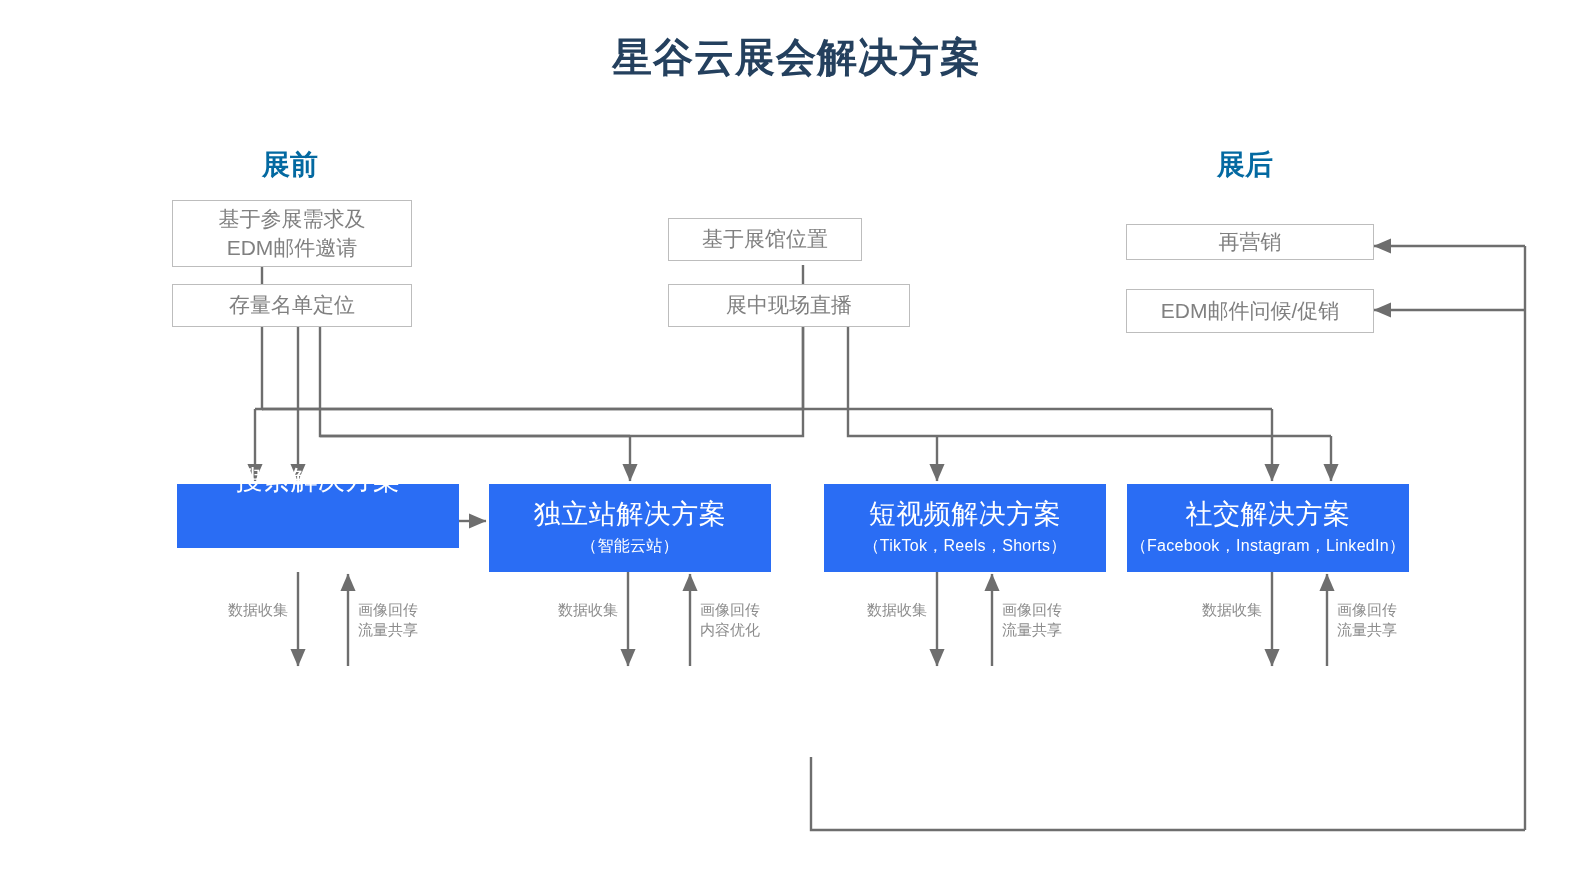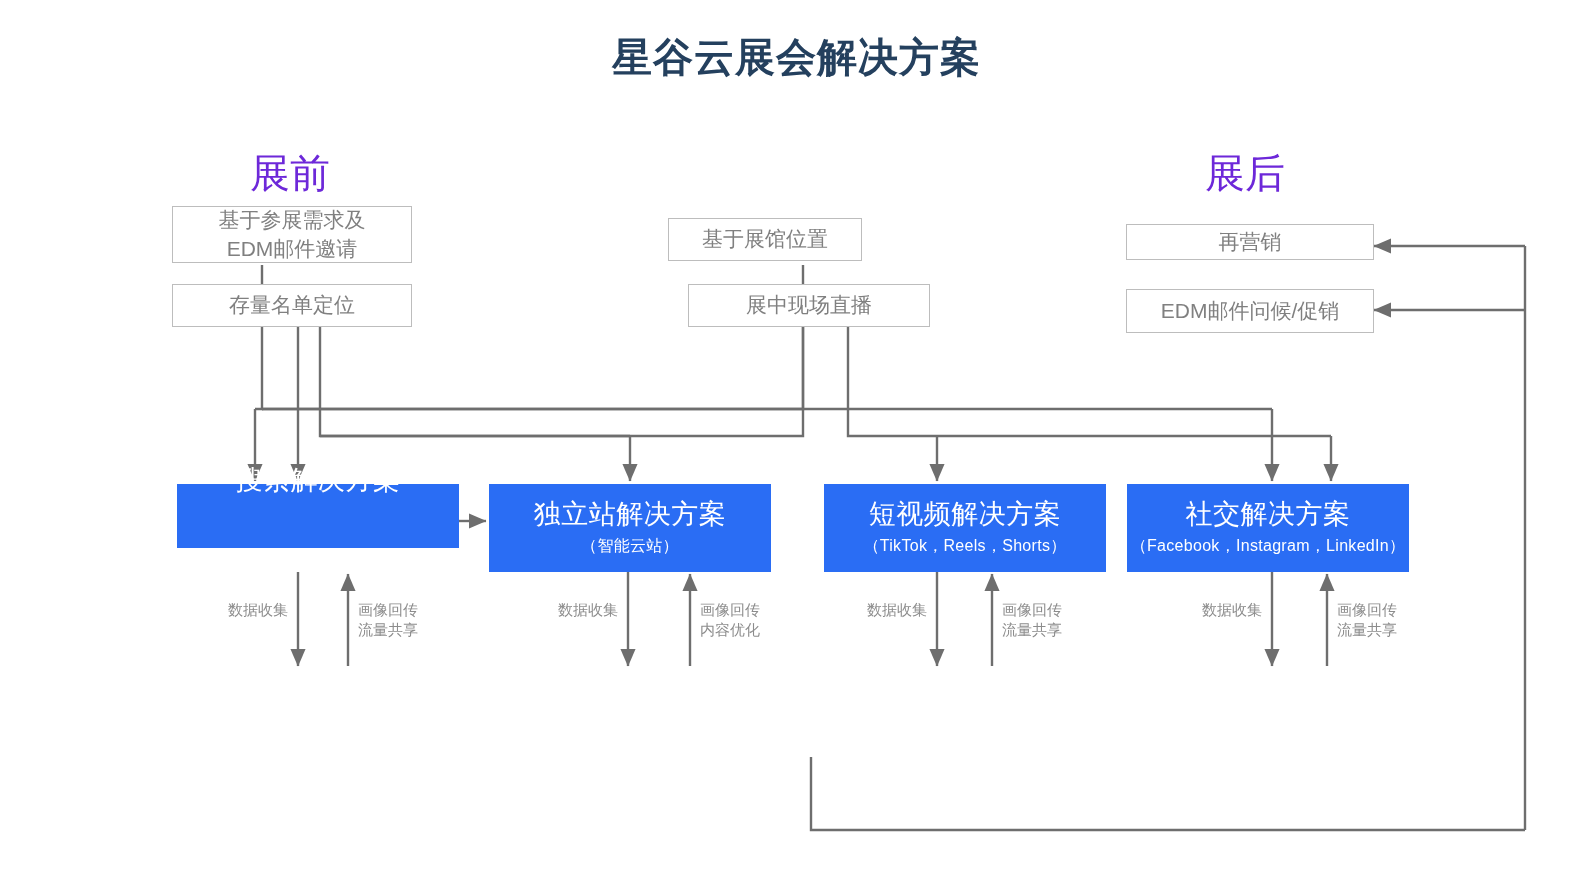--- a/index.html
+++ b/index.html
@@ -37,24 +37,24 @@
     width: 1593px;
     text-align: center;
     font-size: 40px;
     font-weight: bold;
     color: #24405e;
     letter-spacing: 1px;
   }
 
   .phase-label {
     position: absolute;
-    font-size: 40px;
-    color: #6d28d9;
-    text-align: center;
-    font-weight: 400;
+    font-size: 28px;
+    color: #0369a1;
+    text-align: center;
+    font-weight: 700;
   }
 
   .plain-box {
     position: absolute;
     box-sizing: border-box;
     border: 1.5px solid #bdbdbd;
     background: #ffffff;
     color: #808080;
     font-size: 21px;
     display: flex;
@@ -166,28 +166,28 @@
       <path d="M811,757 L811,830 L1525,830"></path>
 
     </g>
   </svg>
 
   <div class="layer-boxes">
 
     <div class="phase-label" style="left:205px; top:146px; width:170px;">展前</div>
     <div class="phase-label" style="left:1160px; top:146px; width:170px;">展后</div>
 
-    <div class="plain-box" style="left:172px; top:206px; width:240px; height:57px; white-space:pre-line;">基于参展需求及
+    <div class="plain-box" style="left:172px; top:200px; width:240px; height:67px; white-space:pre-line;">基于参展需求及
 EDM邮件邀请</div>
 
     <div class="plain-box" style="left:172px; top:284px; width:240px; height:43px;">存量名单定位</div>
 
     <div class="plain-box" style="left:668px; top:218px; width:194px; height:43px;">基于展馆位置</div>
 
-    <div class="plain-box" style="left:668px; top:284px; width:242px; height:43px;margin-left:20px;">展中现场直播</div>
+    <div class="plain-box" style="left:668px; top:284px; width:242px; height:43px;">展中现场直播</div>
 
     <div class="plain-box" style="left:1126px; top:224px; width:248px; height:36px;">再营销</div>
 
     <div class="plain-box" style="left:1126px; top:289px; width:248px; height:44px;">EDM邮件问候/促销</div>
 
     <div class="blue-box" style="left:177px; top:484px; width:282px; height:64px;gap:44px;">
       <div class="bb-title">搜索解决方案</div>
       <div class="bb-sub">（Google，Yandex，Reels）</div>
     </div>
 

